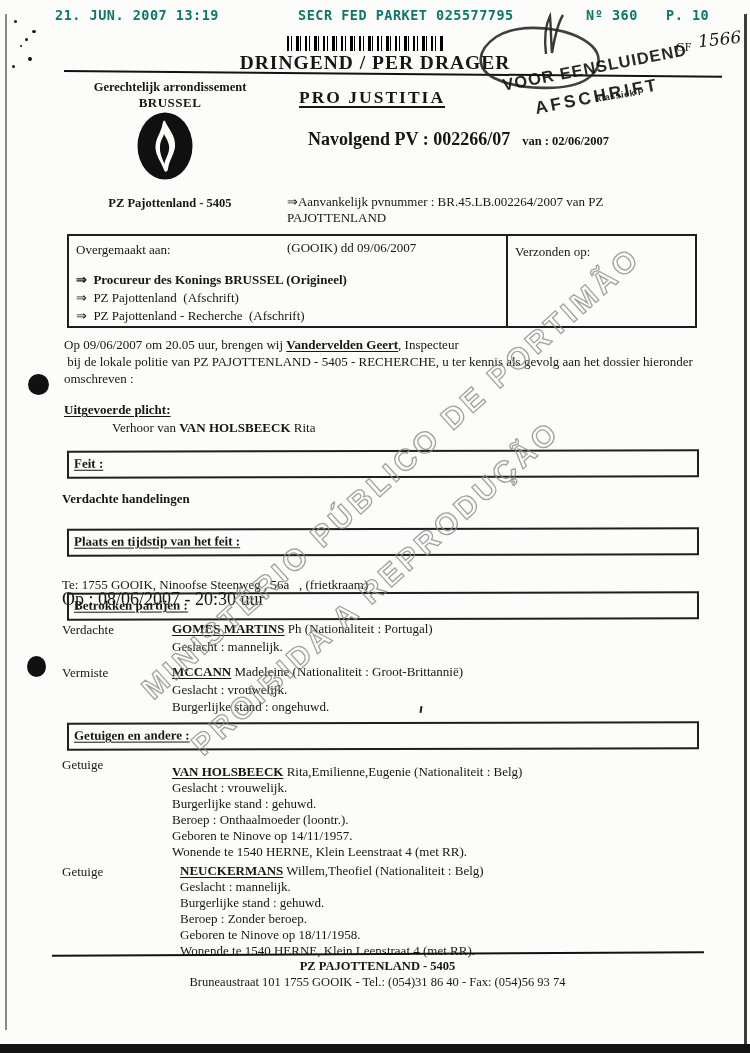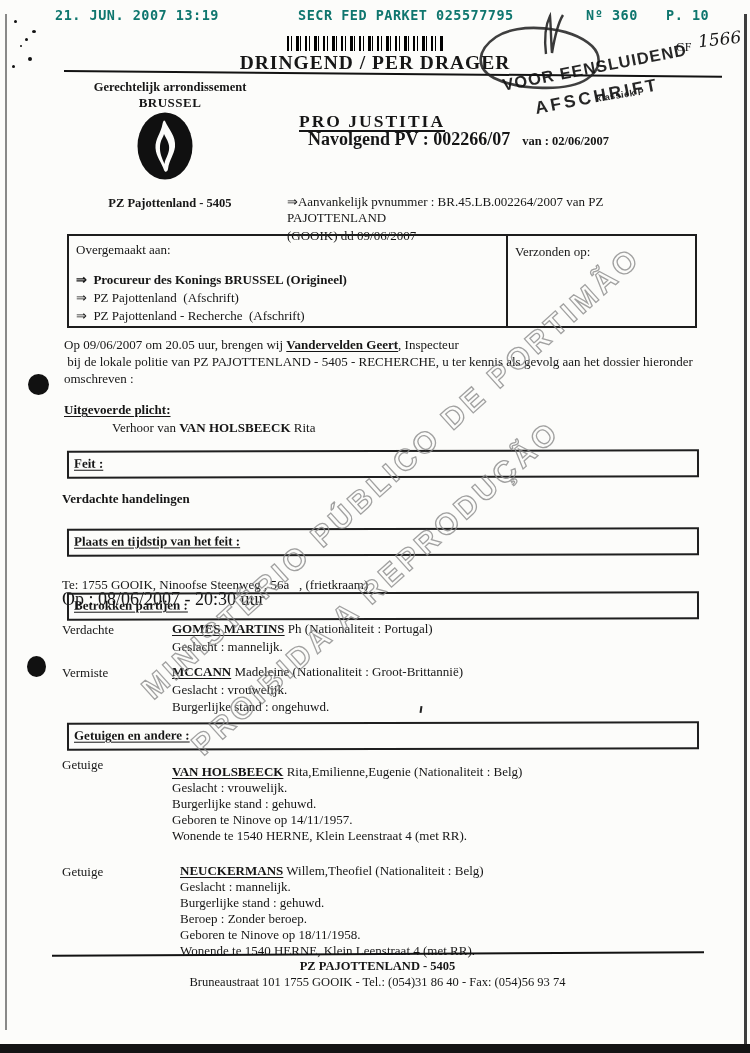--- a/index.html
+++ b/index.html
@@ -64,28 +64,28 @@
 
   <div class="abs b" style="left:70px;top:80px;width:200px;text-align:center;font-size:12.5px;">Gerechtelijk arrondissement</div>
   <div class="abs b" style="left:70px;top:95px;width:200px;text-align:center;font-size:13px;letter-spacing:.5px;">BRUSSEL</div>
   <svg class="abs" style="left:137px;top:112px;" width="56" height="68" viewBox="0 0 56 68">
     <ellipse cx="28" cy="34" rx="27.5" ry="33.5" fill="#101010"></ellipse>
     <path d="M 28 9 C 32 18 39 24 38 35 C 37 43 32 48 31 57 C 30.5 60 28 61 27 58 C 25 51 19 45 18.5 36 C 18 27 24 21 25.5 12 C 26 9.5 27 7.5 28 9 Z" fill="#fcfcfa"></path>
     <path d="M 27 22 C 30 28 33 32 32 38 C 31 44 28 47 27.5 52 C 25 46 22.5 41 23 34 C 23.5 28 26 26 27 22 Z" fill="#101010"></path>
   </svg>
   <div class="abs b" style="left:70px;top:196px;width:200px;text-align:center;font-size:12.5px;">PZ Pajottenland - 5405</div>
 
-  <div class="abs b" style="left:299px;top:87px;font-size:17.5px;letter-spacing:2px;text-decoration:underline;text-decoration-thickness:2px;text-underline-offset:3px;margin-top:24px;">PRO JUSTITIA</div>
+  <div class="abs b" style="left:299px;top:87px;font-size:17.5px;letter-spacing:2px;text-decoration:underline;text-decoration-thickness:2px;text-underline-offset:3px;">PRO JUSTITIA</div>
   <div class="abs" style="left:308px;top:129px;">
     <span class="b" style="font-size:18px;">Navolgend PV : 002266/07</span>
     <span class="b" style="font-size:12.5px;margin-left:8px;">van : 02/06/2007</span>
   </div>
   <div class="abs body13" style="left:287px;top:194px;width:410px;">
     <div>⇒Aanvankelijk pvnummer : BR.45.LB.002264/2007 van PZ PAJOTTENLAND</div>
-    <div style="margin-top:2px;">(GOOIK) dd 09/06/2007</div>
+    <div style="margin-top:14px;">(GOOIK) dd 09/06/2007</div>
   </div>
 
   <div class="abs" style="left:67px;top:234px;width:626px;height:90px;border:2px solid #1d1d1d;">
     <div class="abs" style="left:437px;top:0;width:0;height:90px;border-left:2px solid #1d1d1d;"></div>
     <div class="abs" style="left:7px;top:6px;font-size:13px;">Overgemaakt aan:</div>
     <div class="abs" style="left:446px;top:8px;font-size:13px;">Verzonden op:</div>
     <div class="abs b pre" style="left:7px;top:36px;font-size:13px;">⇒  Procureur des Konings BRUSSEL (Origineel)</div>
     <div class="abs pre" style="left:7px;top:54px;font-size:13px;">⇒  PZ Pajottenland  (Afschrift)</div>
     <div class="abs pre" style="left:7px;top:72px;font-size:13px;">⇒  PZ Pajottenland - Recherche  (Afschrift)</div>
   </div>
@@ -127,20 +127,21 @@
 
   <div class="abs sec" style="left:67px;top:722px;width:623px;transform:rotate(-.15deg);">
     <span class="b ul">Getuigen en andere :</span>
   </div>
 
   <div class="abs role" style="left:62px;top:757px;">Getuige</div>
   <div class="abs plines" style="left:172px;top:756px;width:510px;line-height:15.9px;margin-top:8px;">
     <div><span class="b ul">VAN HOLSBEECK</span><span class="pre"> Rita,Emilienne,Eugenie (Nationaliteit : Belg)</span></div>
     <div>Geslacht : vrouwelijk.</div>
     <div>Burgerlijke stand : gehuwd.</div>
+    <div>Beroep : Onthaalmoeder (loontr.).</div>
     <div>Geboren te Ninove op 14/11/1957.</div>
     <div>Wonende te 1540 HERNE, Klein Leenstraat 4 (met RR).</div>
   </div>
 
   <div class="abs role" style="left:62px;top:864px;">Getuige</div>
   <div class="abs plines" style="left:172px;top:863px;width:510px;line-height:15.9px;margin-left:8px;">
     <div><span class="b ul">NEUCKERMANS</span><span class="pre"> Willem,Theofiel (Nationaliteit : Belg)</span></div>
     <div>Geslacht : mannelijk.</div>
     <div>Burgerlijke stand : gehuwd.</div>
     <div>Beroep : Zonder beroep.</div>

